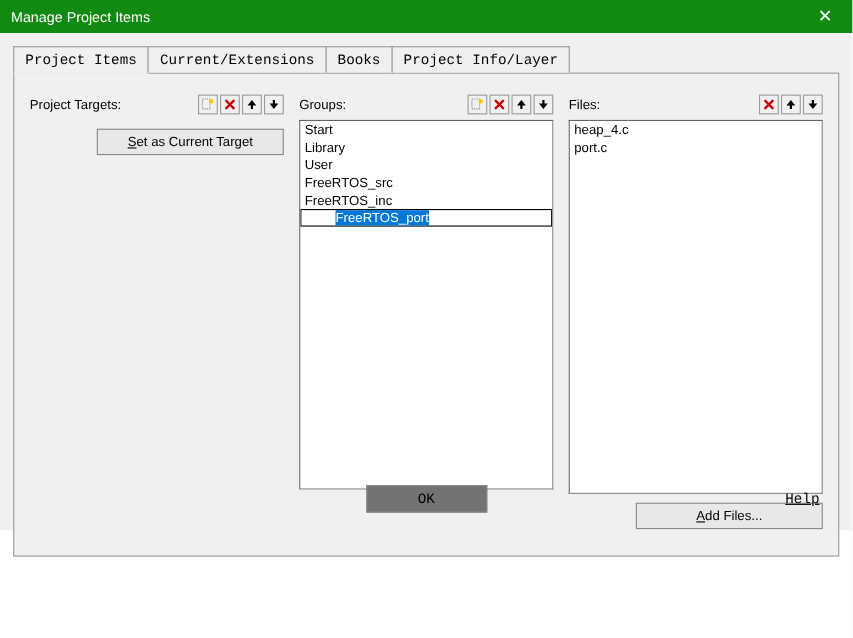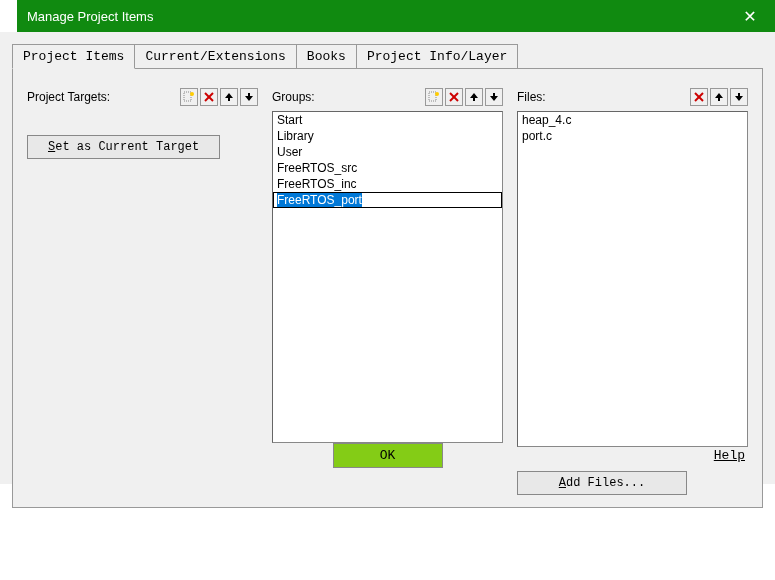--- a/index.html
+++ b/index.html
@@ -1,50 +1,50 @@
 <!DOCTYPE html>
 <html><head>
   <meta charset="utf-8">
   <style>
     * { box-sizing: border-box; margin: 0; padding: 0; }
     body { font-family: Tahoma, Arial, sans-serif; font-size: 12px; background: #fff; width: 775px; height: 580px; overflow: hidden; }
     
-    .titlebar { background: #108a10; color: #fff; height: 20px; display: flex; align-items: center; padding: 16px 10px; justify-content: space-between; margin-left: 17px; }
+    .titlebar { background: #108a10; color: #fff; height: 30px; display: flex; align-items: center; padding: 4px 10px; justify-content: space-between; }
     .titlebar-text { font-size: 13px; }
     .close-btn { color: #fff; font-size: 16px; cursor: pointer; width: 30px; text-align: center; }
     
     .dialog-body { padding: 12px; background: #f0f0f0; height: 452px; position: relative; }
     
     .tabs { display: flex; border-bottom: none; margin-bottom: 0; font-family: "Courier New", monospace; font-size: 13px; }
     .tab { padding: 4px 10px; border: 1px solid #999; border-bottom: none; background: #f0f0f0; cursor: pointer; margin-right: -1px; position: relative; }
     .tab.active { background: #f0f0f0; z-index: 2; border-bottom: 1px solid #f0f0f0; margin-bottom: -1px; }
     
-    .tab-content { border: 1px solid #999; padding: 18px 14px 12px 14px; height: 440px; background: #f0f0f0; }
+    .tab-content { border: 1px solid #999; padding: 18px 14px 24px 14px; height: 440px; background: #f0f0f0; }
     
     .columns { display: flex; gap: 14px; height: 100%; }
     .column { flex: 1; display: flex; flex-direction: column; }
     
     .col-header { display: flex; align-items: center; justify-content: space-between; margin-bottom: 4px; height: 20px; }
     .col-label { font-size: 12px; }
     .col-toolbar { display: flex; gap: 2px; }
     .tool-btn { width: 18px; height: 18px; border: 1px solid #999; background: #f0f0f0; display: flex; align-items: center; justify-content: center; cursor: pointer; font-size: 11px; }
     .tool-btn svg { width: 12px; height: 12px; }
     
     .listbox { flex: 1; border: 1px solid #888; border-top-color: #666; border-left-color: #666; background: #fff; overflow: auto; }
     .list-item { padding: 1px 4px; font-size: 12px; cursor: pointer; white-space: nowrap; }
     .list-item.selected { background: #0078d7; color: #fff; }
     .list-item.editing { background: #fff; color: #000; border: 1px solid #000; padding: 0 3px; }
-    .list-item.editing .edit-text { background: #0078d7; color: #fff; }
+    .list-item.editing .edit-text { background: #0078d7; color: #fff; margin-left: 28px; }
     
-    .col-footer { margin-top: 24px; display: flex; justify-content: flex-start; font-family: Liberation Mono, monospace; }
+    .col-footer { margin-top: 8px; display: flex; justify-content: flex-end; }
     .col-button { padding: 4px 20px; border: 1px solid #888; background: #e8e8e8; cursor: pointer; font-size: 12px; min-width: 170px; text-align: center; }
     .col-button .underline { text-decoration: underline; }
     
     .bottom-buttons { position: absolute; bottom: 16px; left: 0; right: 0; display: flex; justify-content: center; gap: 22px; align-items: center; font-family: "Courier New", monospace; font-size: 13px; }
-    .btn { padding: 4px 0; border: 1px solid #888; background: #84cc16; cursor: pointer; width: 110px; text-align: center; }
+    .btn { padding: 4px 0; border: 1px solid #888; background: #737373; cursor: pointer; width: 110px; text-align: center; }
     .help-link { text-decoration: underline; cursor: pointer; position: absolute; right: 30px; }
     
     .watermark { position: absolute; bottom: 18px; right: 30px; color: #4c1d95; font-size: 13px; pointer-events: none; z-index: -1; }
   </style>
 </head>
 <body>
 
 <div class="titlebar">
   <span class="titlebar-text">Manage Project Items</span>
   <span class="close-btn">✕</span>

